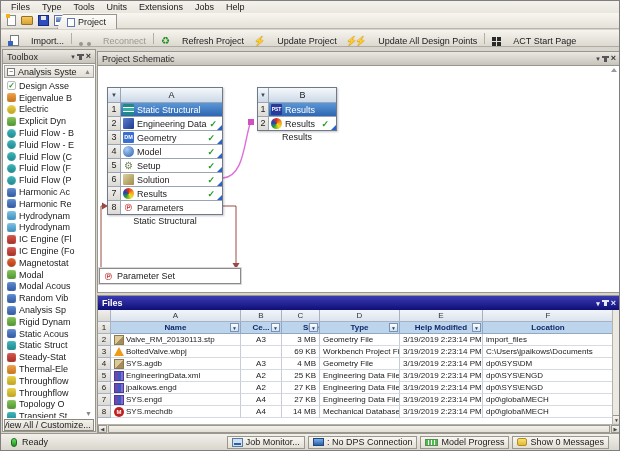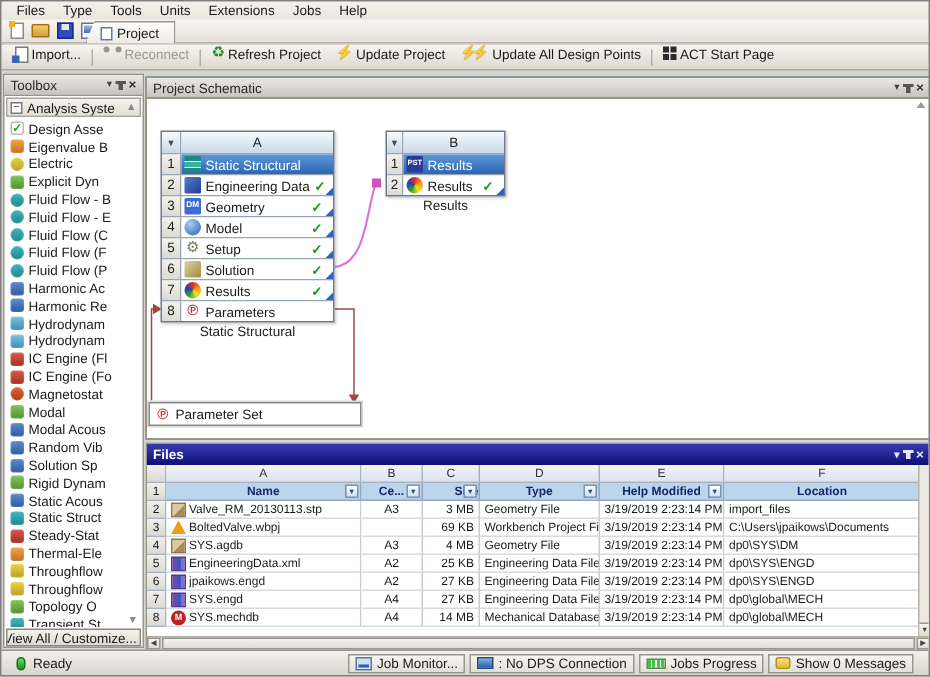--- a/index.html
+++ b/index.html
@@ -25,21 +25,21 @@
   .i-report { width:11px; height:11px; background:#fff; border:1px solid #6a6aa8; position:relative; }
   .i-report::before { content:""; position:absolute; left:1px; top:1px; width:7px; height:5px; background:linear-gradient(#9ab8e0,#4a6ab0); }
   .tab { position:absolute; left:56px; top:1px; height:15px; width:60px;
     background:linear-gradient(#fdfcf9,#eeebe3); border:1px solid #98958d; border-bottom:none;
     clip-path:polygon(6px 0,100% 0,100% 100%,0 100%);
     display:flex; align-items:center; gap:3px; padding-left:9px; }
   .i-tabpage { width:8px; height:9px; background:#fff; border:1px solid #5a7ab0; }
   
   .toolbar2 { position:absolute; left:0; top:29px; right:0; height:17px;
     background:linear-gradient(#f6f4ee,#ddd9d0); border-bottom:1px solid #aeaba3; display:flex; align-items:center; padding-left:4px; }
-  .tbtn { display:flex; align-items:flex-start; gap:2px; padding:0 5px; height:15px; white-space:nowrap; }
+  .tbtn { display:flex; align-items:flex-end; gap:12px; padding:0 5px; height:15px; white-space:nowrap; }
   .tbtn.disabled { color:#9b988f; }
   .sep { width:1px; height:11px; background:#b2afa7; margin:0 2px; }
   .a-import { width:9px; height:11px; background:#fff; border:1px solid #7a7a7a; position:relative; }
   .a-import::after { content:""; position:absolute; left:-3px; bottom:-1px; width:5px; height:5px; background:#3a62b8; }
   .a-reconnect { width:12px; height:4px; position:relative; }
   .a-reconnect::before,.a-reconnect::after { content:""; position:absolute; top:0; width:4px; height:4px; border-radius:50%; background:#9a978f; }
   .a-reconnect::before { left:0; } .a-reconnect::after { right:0; }
   .glyph-refresh { color:#1f8f1f; font-size:10px; line-height:10px; }
   .glyph-bolt { color:#e8a31a; font-size:9px; line-height:9px; text-shadow:0 0 1px #a06a00; }
   .glyph-bolt2 { letter-spacing:-3px; margin-right:3px; }
@@ -291,21 +291,21 @@
     <div class="tb-item">
         <span class="tb-ic ic-blue"></span>
         <span>Modal Acous</span>
       </div>
     <div class="tb-item">
         <span class="tb-ic ic-blue"></span>
         <span>Random Vib</span>
       </div>
     <div class="tb-item">
         <span class="tb-ic ic-blue"></span>
-        <span>Solution Sp</span>
+        <span>Analysis Sp</span>
       </div>
     <div class="tb-item">
         <span class="tb-ic ic-green"></span>
         <span>Rigid Dynam</span>
       </div>
     <div class="tb-item">
         <span class="tb-ic ic-blue"></span>
         <span>Static Acous</span>
       </div>
     <div class="tb-item">
@@ -618,20 +618,20 @@
     <span class="sbtn">
       <span class="si-job"></span>
       <span>Job Monitor...</span>
     </span>
     <span class="sbtn">
       <span class="si-dps"></span>
       <span>: No DPS Connection</span>
     </span>
     <span class="sbtn">
       <span class="si-prog"></span>
-      <span>Jobs Progress</span>
+      <span>Model Progress</span>
     </span>
     <span class="sbtn">
       <span class="si-msg"></span>
       <span>Show 0 Messages</span>
     </span>
   </span>
 </div>
 
 </body></html>

